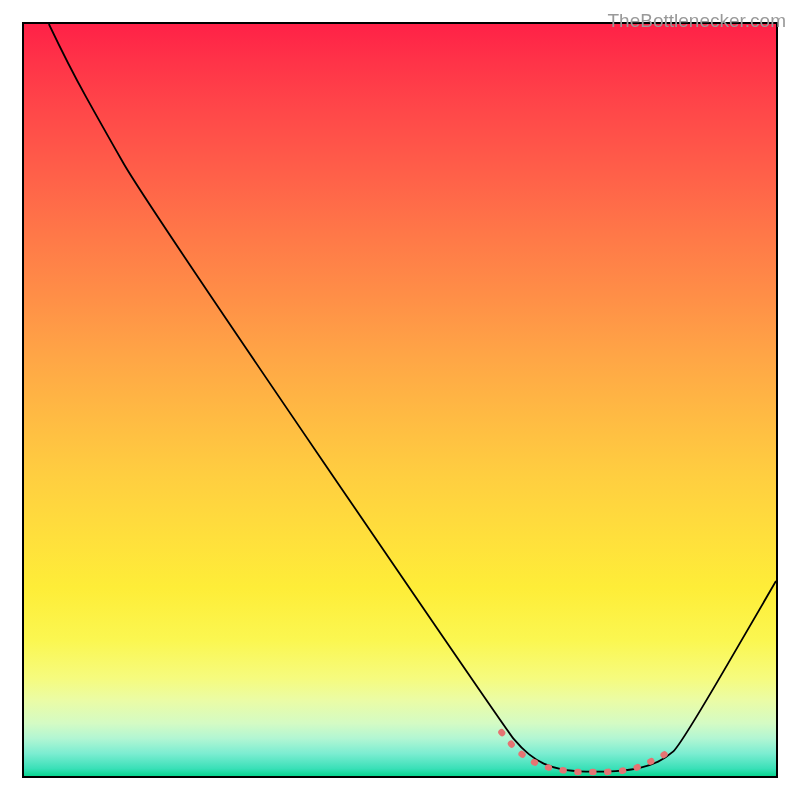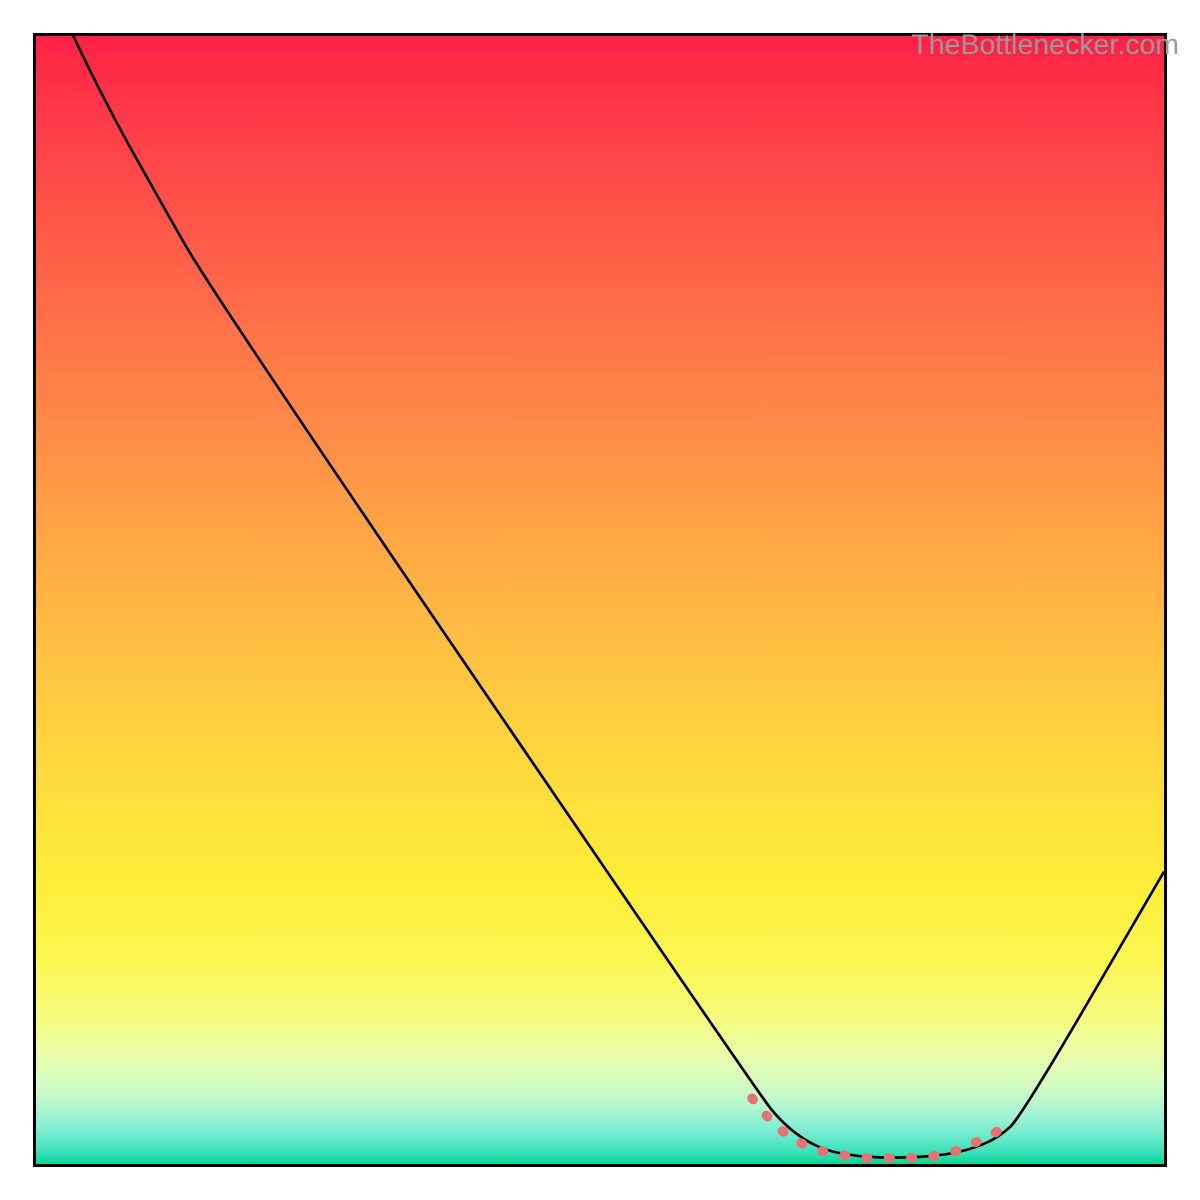--- a/index.html
+++ b/index.html
@@ -9,21 +9,21 @@
     }
     body {
       width: 800px;
       height: 800px;
       background: #fff;
       position: relative;
       font-family: Arial, sans-serif;
     }
     .watermark {
       position: absolute;
-      top: 20px;
+      top: 10px;
       right: 14px;
       font-size: 19px;
       color: #999;
       font-weight: normal;
       z-index: 10;
     }
     .chart-area {
       position: absolute;
       top: 22px;
       left: 22px;

